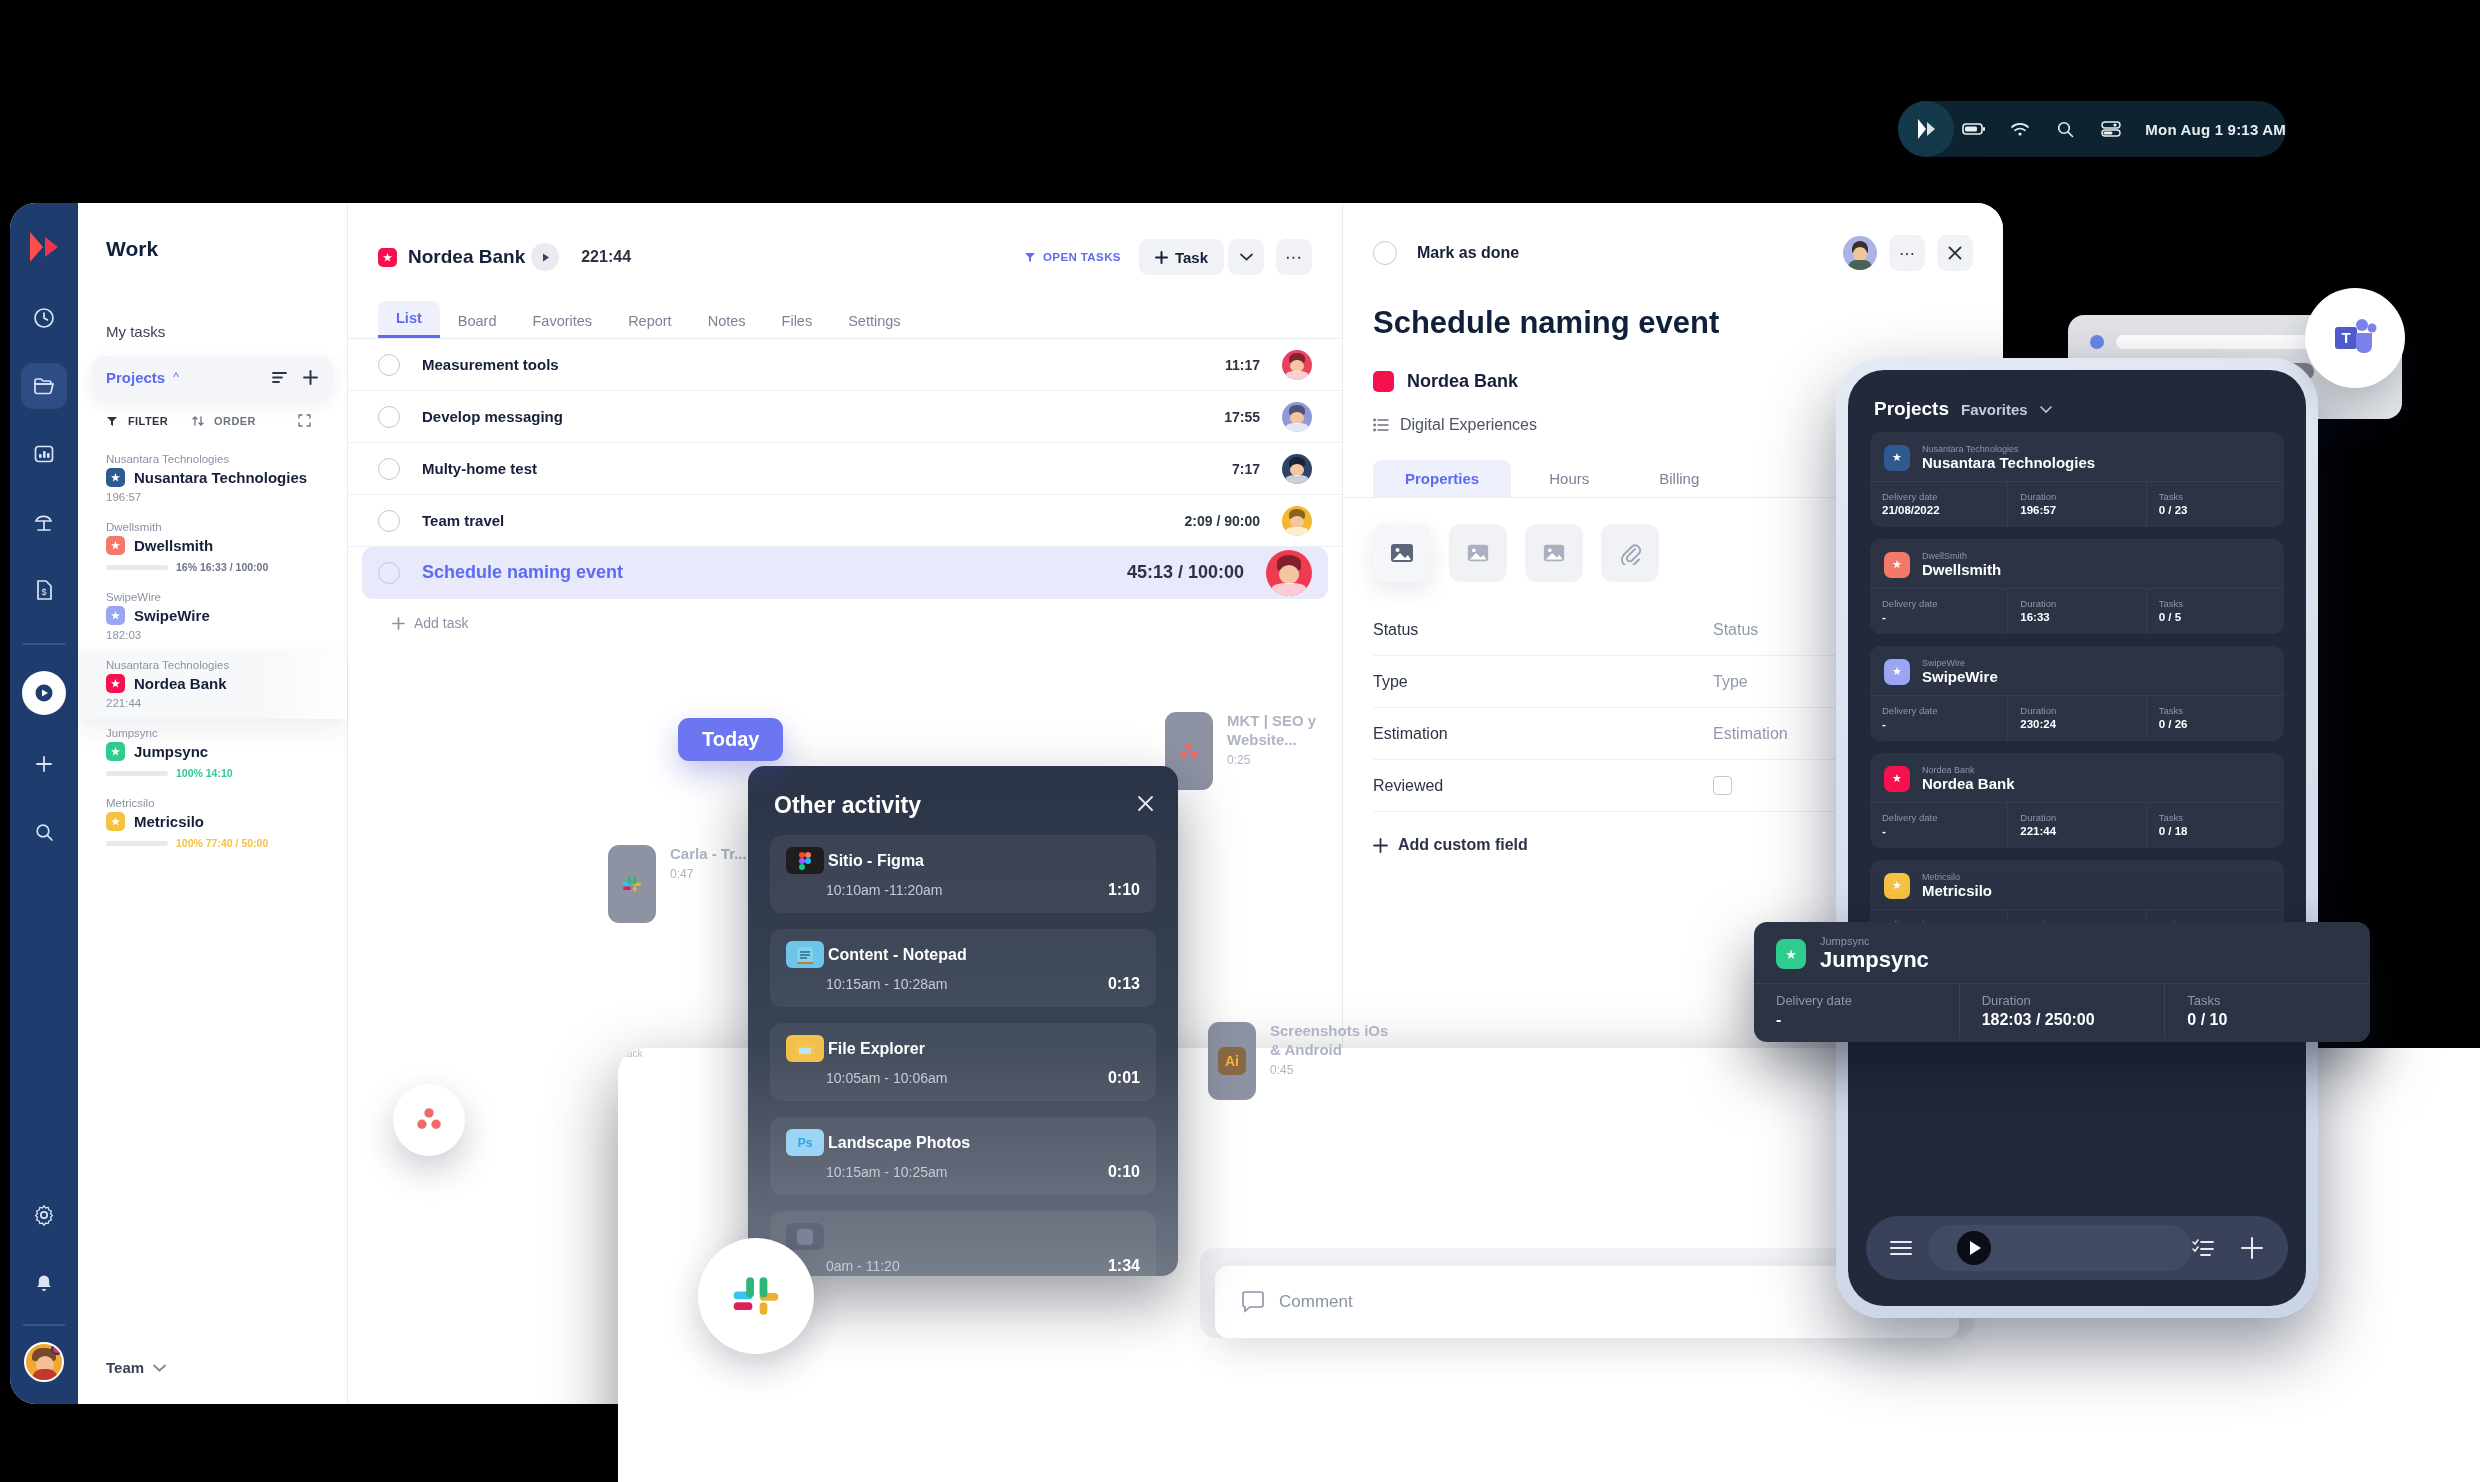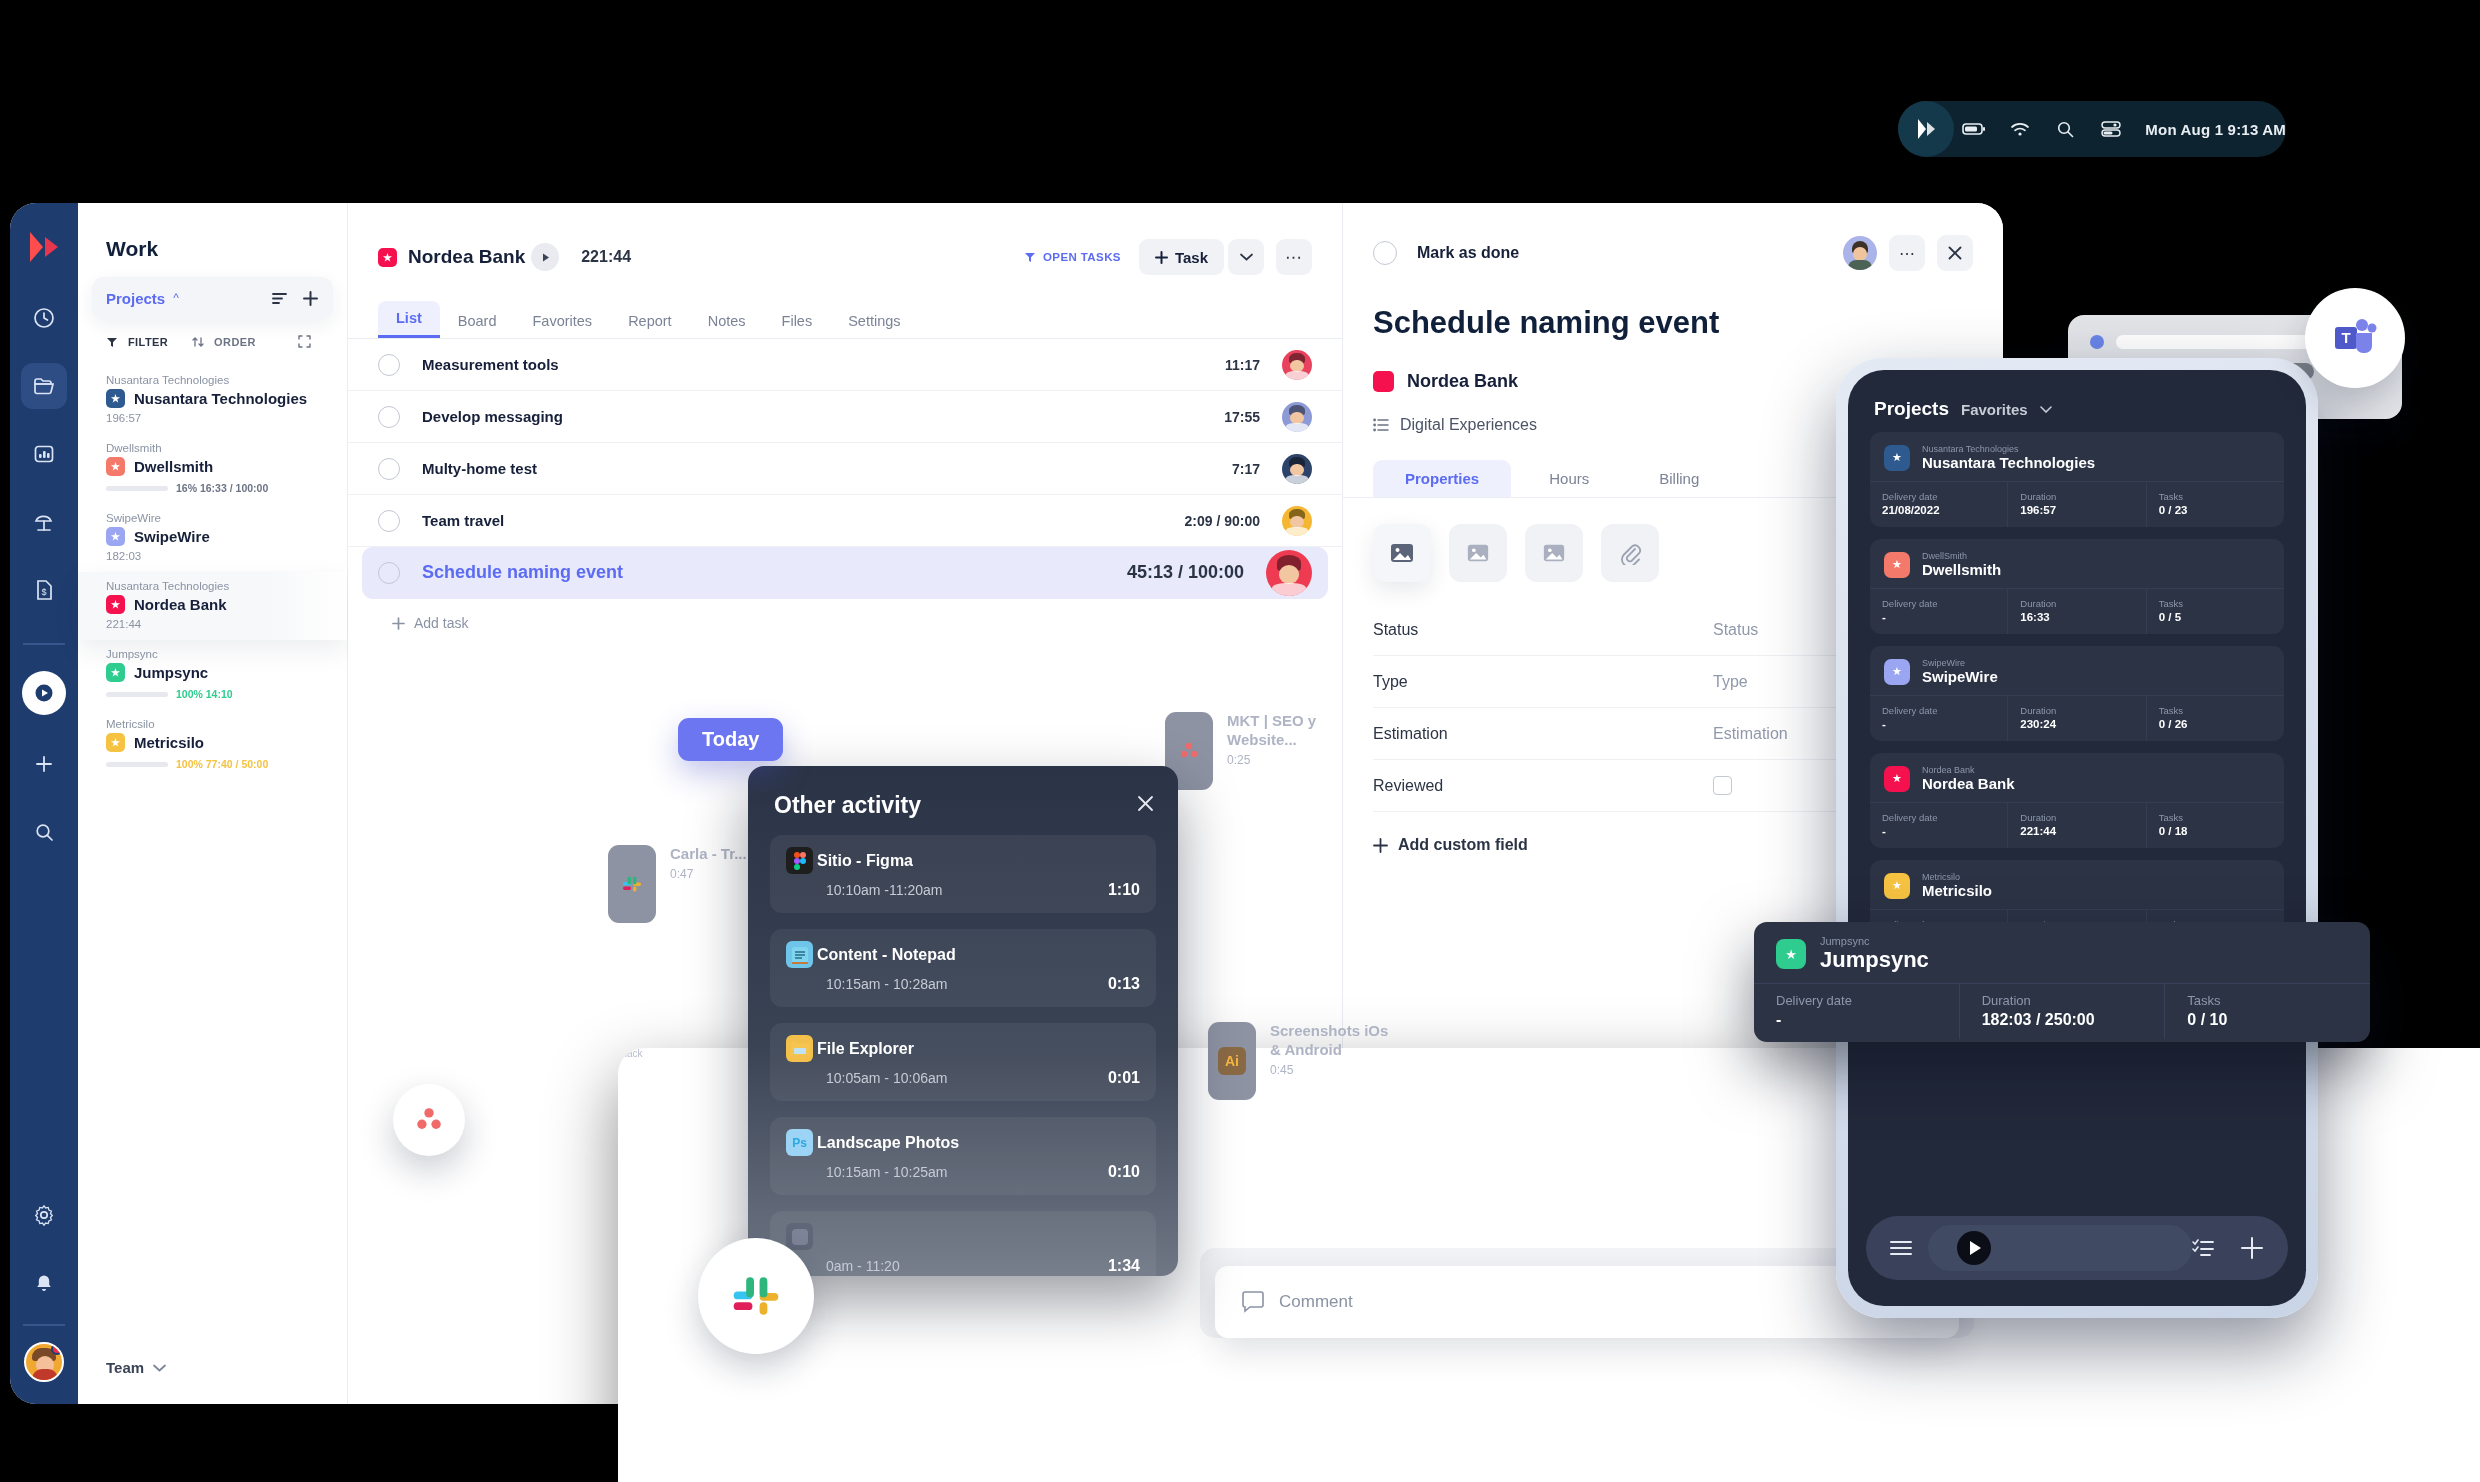--- a/index.html
+++ b/index.html
@@ -162,21 +162,21 @@
 
   .other {
     position:absolute; left:748px; top:766px; width:430px; height:510px; border-radius:16px;
     background:linear-gradient(180deg,#2b3446 0%,#3a4354 55%,#6f7785 100%);
     z-index:28; overflow:hidden; box-shadow:0 26px 60px rgba(10,15,30,.4);
   }
   .other h3 { color:#fff; font-size:23px; font-weight:700; padding:26px 0 0 26px; }
   .other .x { position:absolute; right:24px; top:28px; color:#e6e9ef; font-size:20px; }
   .oitem { margin:16px 22px 0 22px; border-radius:12px; background:rgba(255,255,255,.06); padding:12px 16px 14px 16px; }
   .oitem .top { display:flex; align-items:center; gap:4px; }
-  .oitem .ic { width:27px; height:27px; border-radius:6px; display:flex; align-items:center; justify-content:center; font-size:12px; font-weight:700; }
+  .oitem .ic { width:38px; height:27px; border-radius:6px; display:flex; align-items:center; justify-content:center; font-size:12px; font-weight:700; }
   .oitem .nm { color:#fff; font-size:16px; font-weight:700; }
   .oitem .bot { display:flex; align-items:center; margin-top:7px; padding-left:40px; }
   .oitem .rng { color:#c6cbd6; font-size:14px; }
   .oitem .dur { margin-left:auto; color:#fff; font-size:16px; font-weight:700; }
 
   .bubble { position:absolute; border-radius:50%; background:#fff; display:flex; align-items:center; justify-content:center; box-shadow:0 14px 34px rgba(20,28,50,.22); z-index:32; }
 
   
   .phone {
     position:absolute; left:1836px; top:358px; width:482px; height:960px; border-radius:46px;
@@ -350,20 +350,21 @@
           <div class="hair"></div>
             <div class="face"></div>
             <div class="body"></div>
           <div class="rail-dot"></div>
         </div>
       </div>
     </div>
 
     <div class="sidebar">
       <div class="sb-title">Work</div>
+      <div class="sb-mytasks">My tasks</div>
       <div class="sb-projrow">
         <span class="lbl">Projects</span>
         <span class="chev">^</span>
         <span class="sp"></span>
         <span class="ic">
           <svg width="17" height="17" viewBox="0 0 17 17">
               <line x1="2" y1="4" x2="15" y2="4" stroke="currentColor" stroke-width="1.8" stroke-linecap="round"></line>
               <line x1="2" y1="8.5" x2="11" y2="8.5" stroke="currentColor" stroke-width="1.8" stroke-linecap="round"></line>
               <line x1="2" y1="13" x2="8" y2="13" stroke="currentColor" stroke-width="1.8" stroke-linecap="round"></line>
             </svg>

